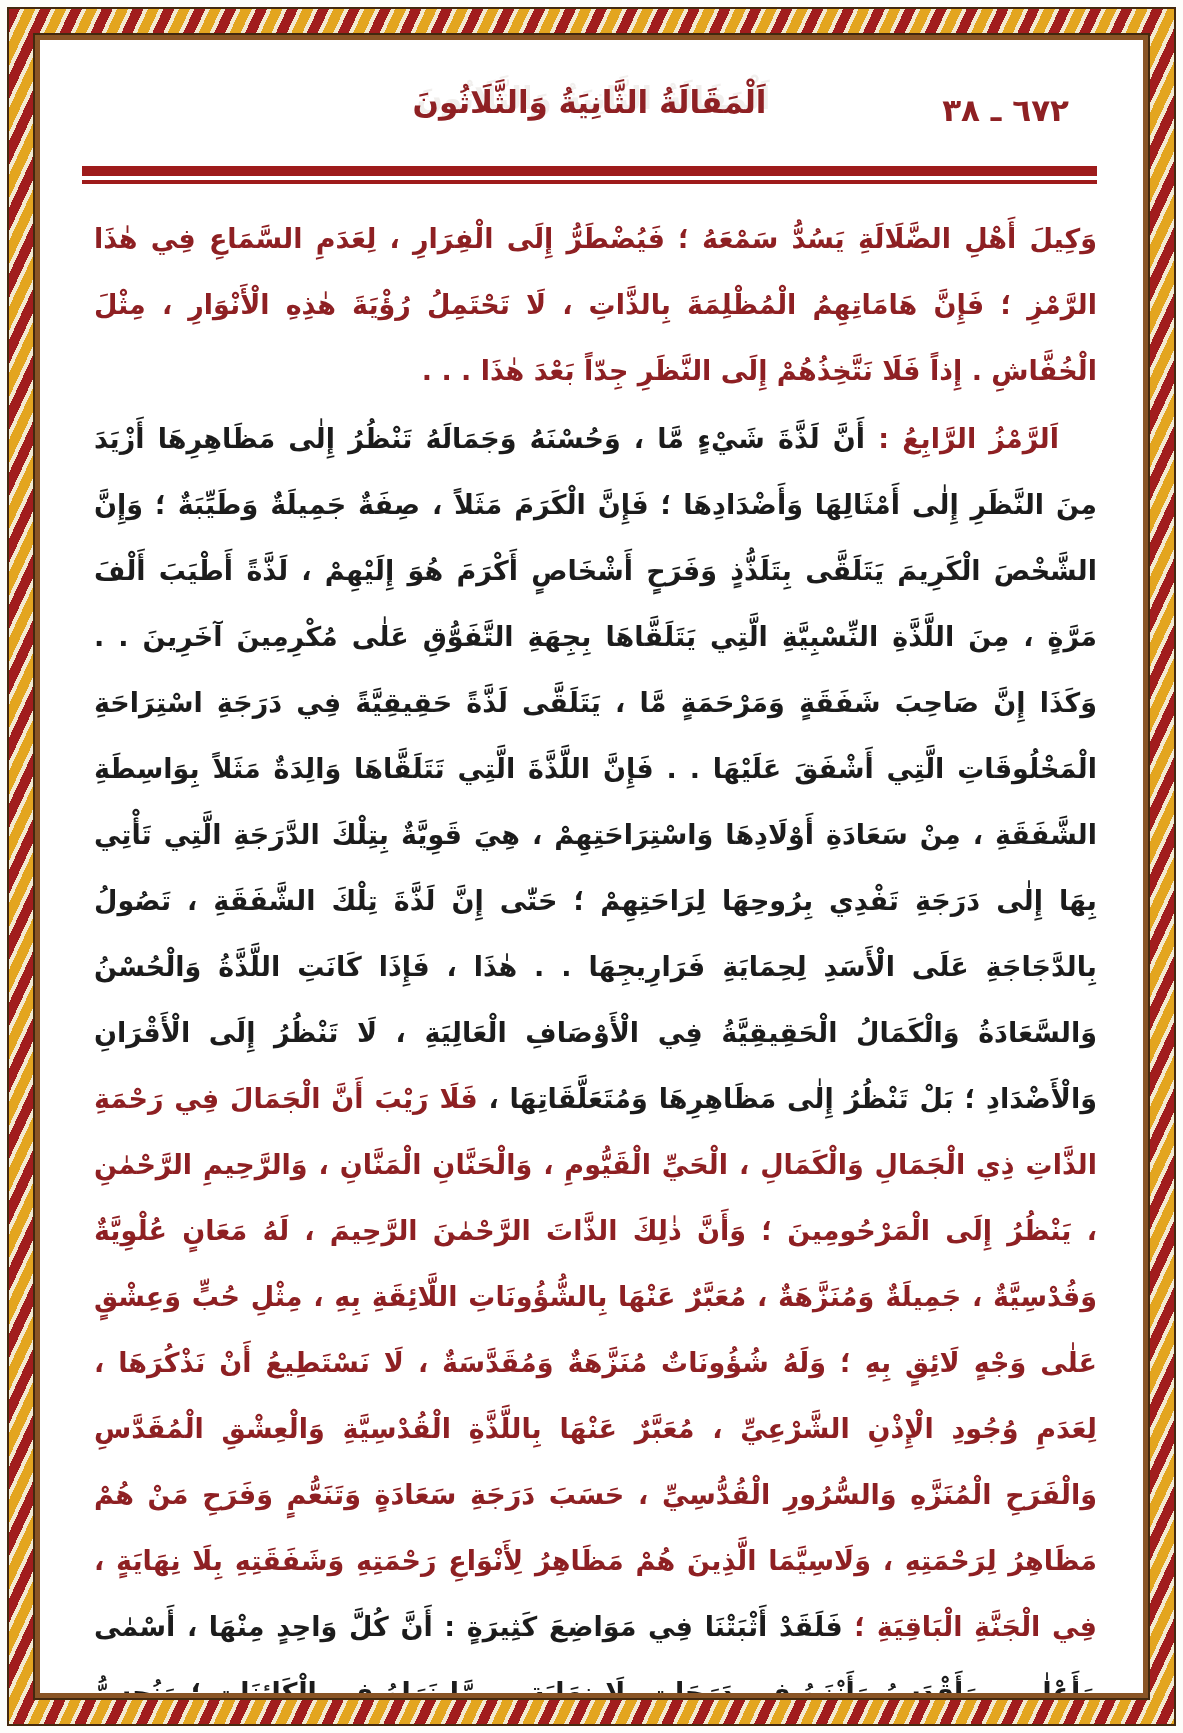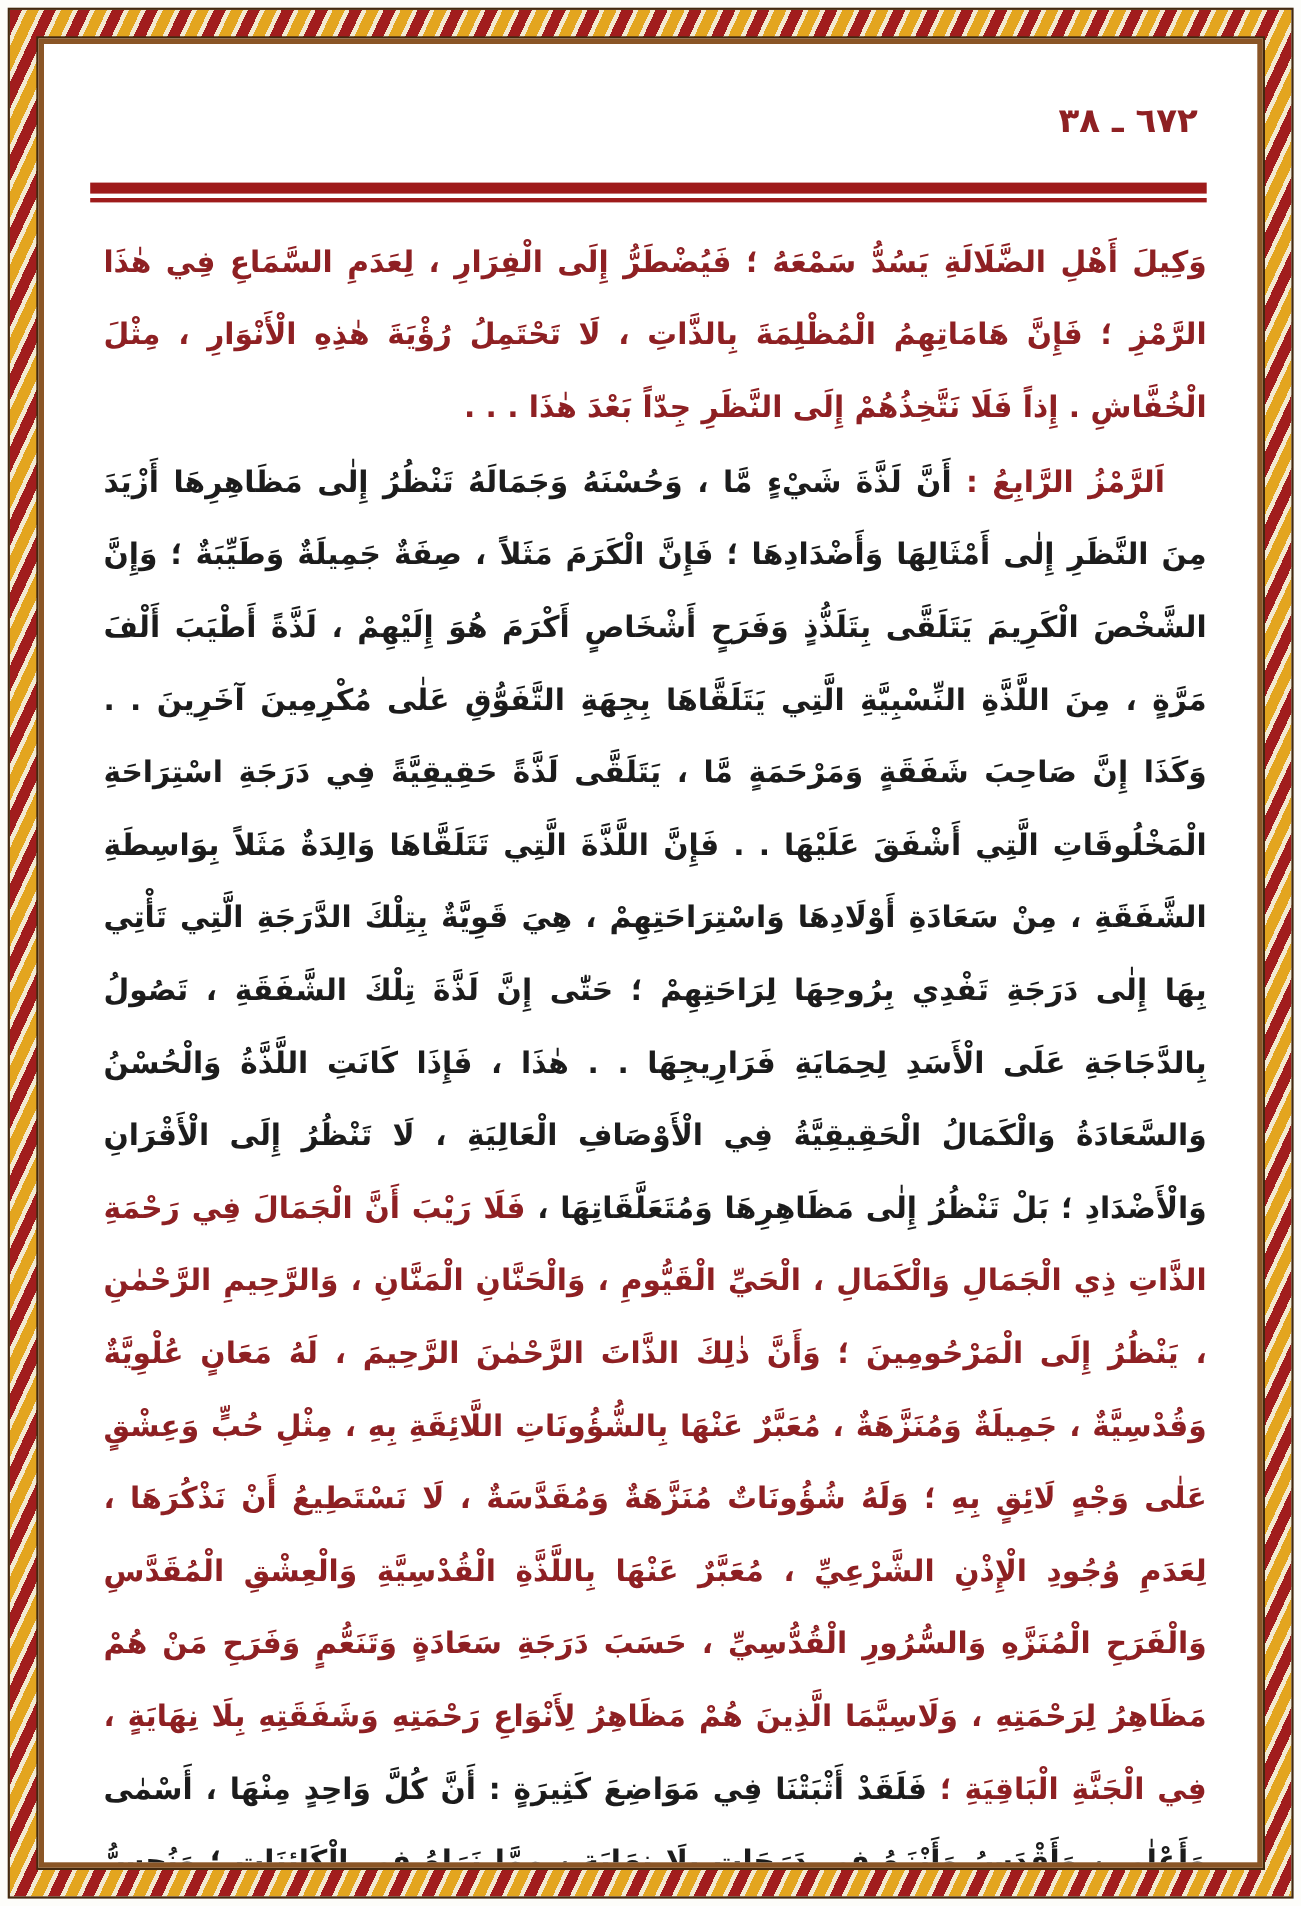--- a/index.html
+++ b/index.html
@@ -50,21 +50,21 @@
     padding: 28px 46px 10px 42px;
     overflow: hidden;
   }
   .header {
     position: relative;
     height: 80px;
     margin-top: 6px;
   }
   .page-number {
     position: absolute;
-    right: 8px;
+    right: 28px;
     top: 18px;
     font-size: 31px;
     font-weight: bold;
     color: var(--text-red);
     letter-spacing: 2px;
     white-space: nowrap;
   }
   .chapter-title {
     text-align: center;
     padding-top: 10px;
@@ -98,20 +98,21 @@
 </style>
 </head>
 <body>
 
 <div class="page">
   <div class="chain-border">
     <div class="inner-frame">
 
       <div class="header">
         <div class="page-number">٦٧٢ ـ ٣٨</div>
+        <div class="chapter-title">اَلْمَقَالَةُ الثَّانِيَةُ وَالثَّلَاثُونَ</div>
       </div>
 
       <div class="header-rule">
         <div class="rule-thick"></div>
         <div class="rule-thin"></div>
       </div>
 
       <div class="body-text">
 
         <p class="para"><span data-color="red">وَكِيلَ أَهْلِ الضَّلَالَةِ يَسُدُّ سَمْعَهُ ؛ فَيُضْطَرُّ إِلَى الْفِرَارِ ، لِعَدَمِ السَّمَاعِ فِي هٰذَا الرَّمْزِ ؛ فَإِنَّ هَامَاتِهِمُ الْمُظْلِمَةَ بِالذَّاتِ ، لَا تَحْتَمِلُ رُؤْيَةَ هٰذِهِ الْأَنْوَارِ ، مِثْلَ الْخُفَّاشِ . إِذاً فَلَا نَتَّخِذُهُمْ إِلَى النَّظَرِ جِدّاً بَعْدَ هٰذَا . . .</span></p>

